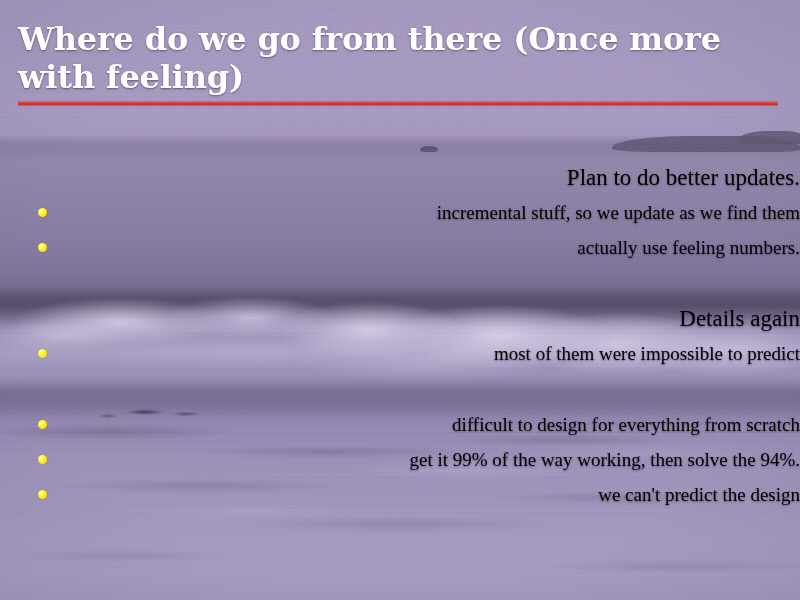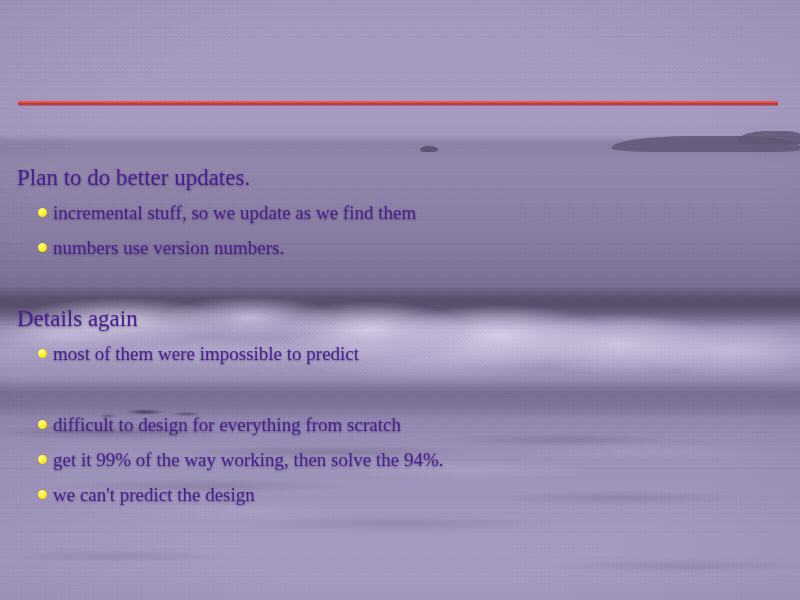--- a/index.html
+++ b/index.html
@@ -189,21 +189,22 @@
         #ef4b3c 1px, #ef4b3c 2px,
         #b93a40 2px, #b93a40 4px,
         rgba(120,60,80,.45) 4px, rgba(120,60,80,.45) 5px);
   }
 
   #body {
     position: absolute;
     left: 0;
     top: 160px;
     width: 800px;
-    color: #4c1d95;
+    color: #000000;
+    text-align: right;
   }
 
   .group { margin: 0; padding: 0; }
   .group + .group { margin-top: 36px; }
 
   .lead {
     padding-left: 17px;
     font-size: 23px;
     line-height: 35px;
     white-space: nowrap;
@@ -244,34 +245,35 @@
   <div class="bg-layer" id="bg-bands"></div>
   <div class="bg-layer" id="bg-trough"></div>
   <div class="bg-layer" id="bg-foam"></div>
   <div class="bg-layer" id="bg-sand"></div>
   <div class="bg-layer" id="bg-debris"></div>
   <div class="bg-layer" id="bg-cast"></div>
   <div class="bg-layer" id="bg-grain"></div>
 
   <div id="content">
 
+    <div id="title">Where do we go from there (Once more with feeling)</div>
 
     <div id="title-rule"></div>
 
     <div id="body">
 
       <div class="group">
         <div class="lead">Plan to do better updates.</div>
         <div class="sub">
           <span class="bullet"></span>
           <span>incremental stuff, so we update as we find them</span>
         </div>
         <div class="sub">
           <span class="bullet"></span>
-          <span>numbers use version numbers.</span>
+          <span>actually use feeling numbers.</span>
         </div>
       </div>
 
       <div class="group">
         <div class="lead">Details again</div>
         <div class="sub">
           <span class="bullet"></span>
           <span>most of them were impossible to predict</span>
         </div>
       </div>

